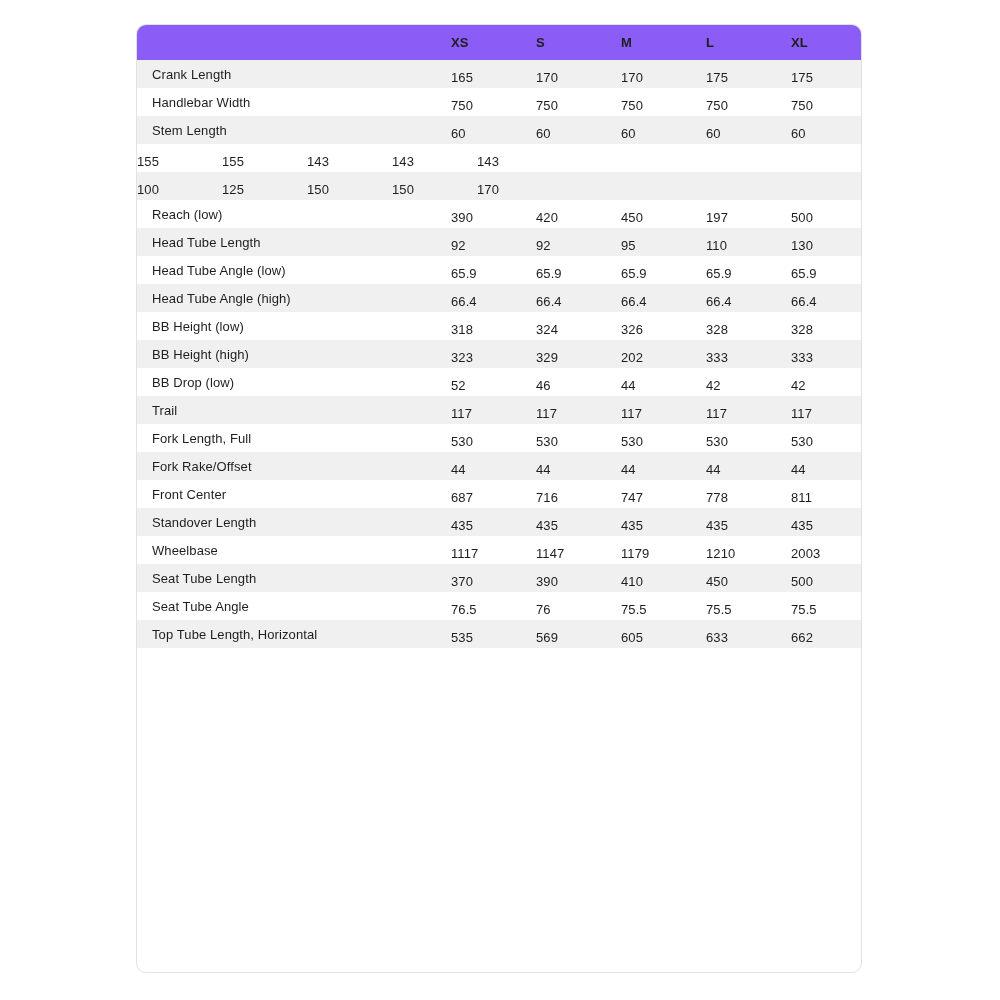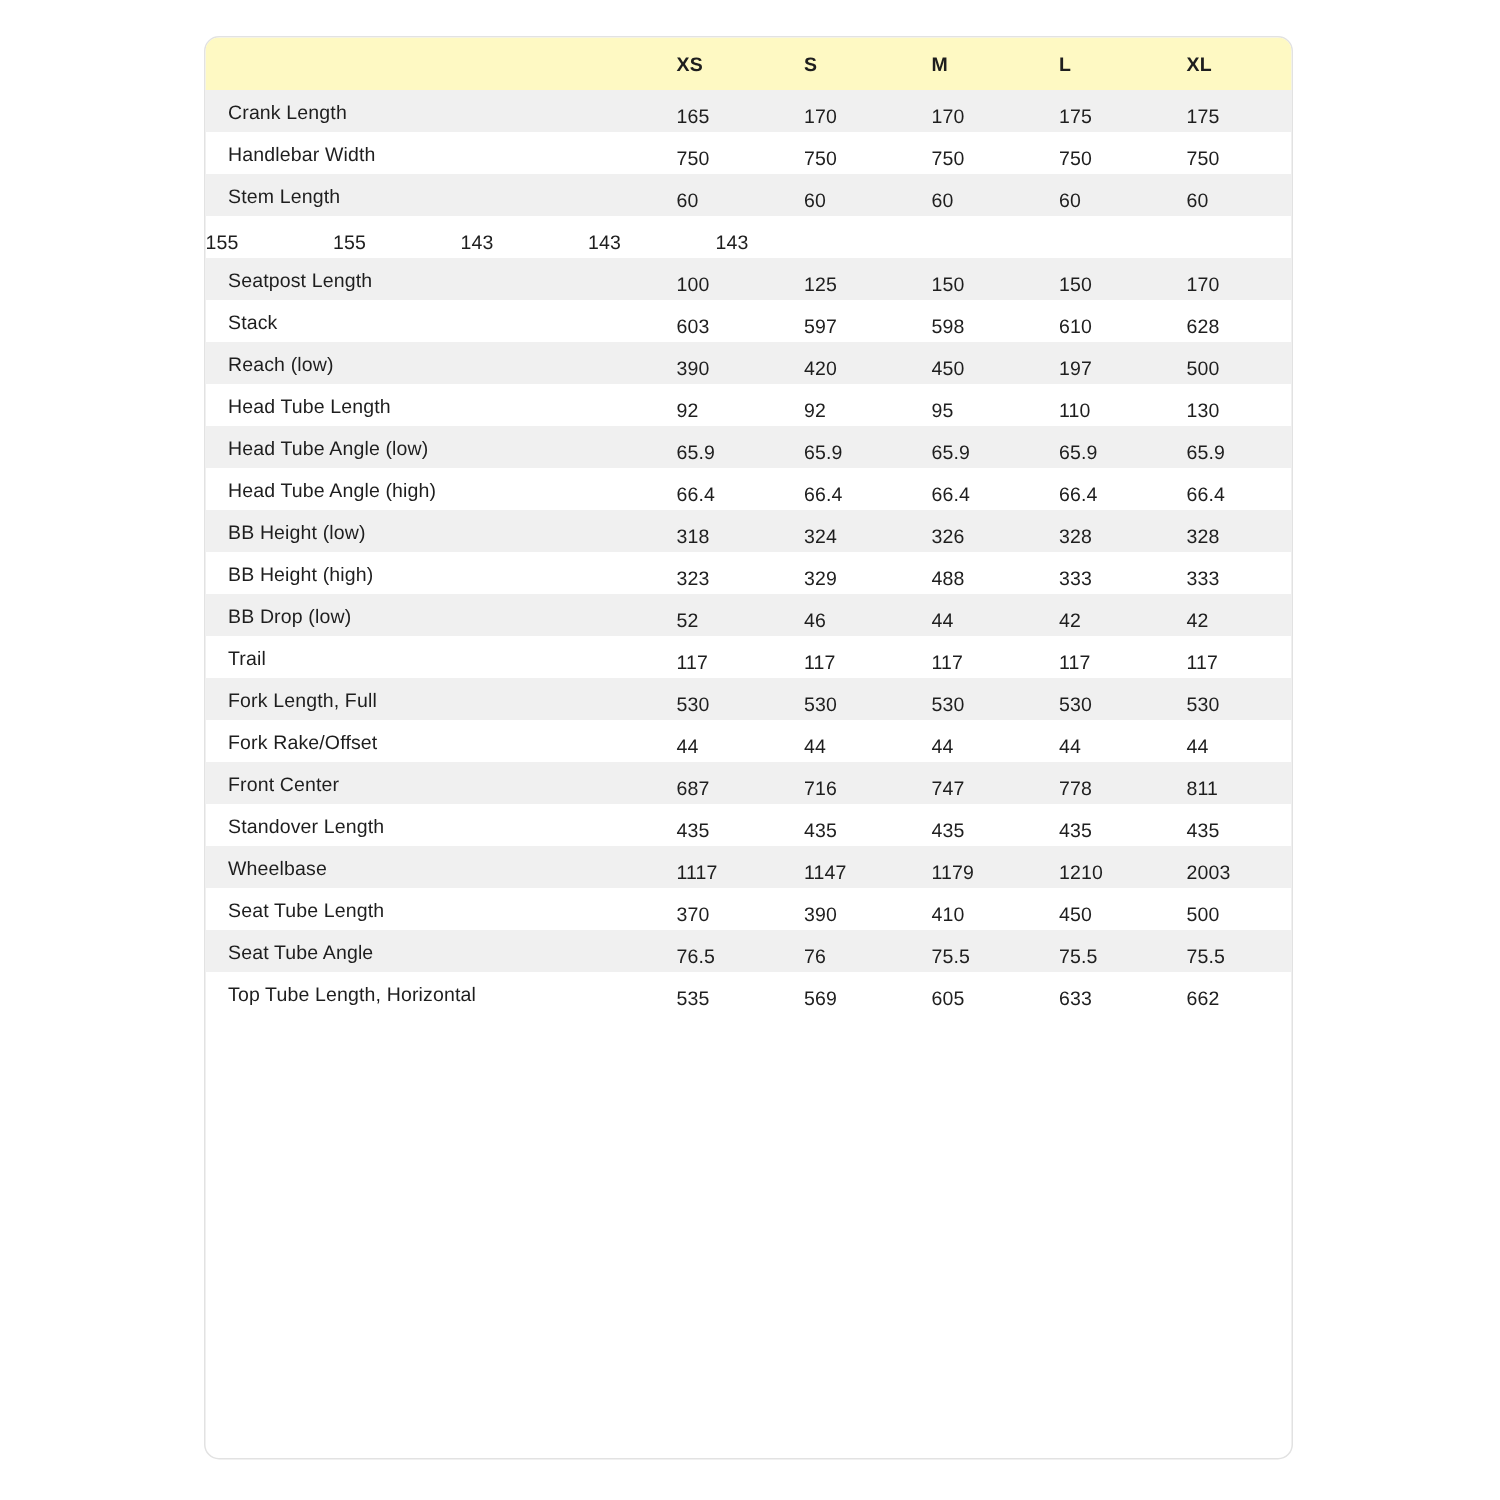--- a/index.html
+++ b/index.html
@@ -18,21 +18,21 @@
     height: 949px;
     background: #ffffff;
     border: 1px solid var(--border-color, #e2e2e2);
     border-radius: 10px;
     overflow: hidden;
   }
   .header-row {
     display: flex;
     align-items: center;
     height: 35px;
-    background: #fef9c3;
+    background: #8b5cf6;
   }
   .row {
     display: flex;
     align-items: center;
     height: 28px;
   }
   #rows-container .row:nth-child(odd) {
     background: var(--stripe-color, #f0f0f0);
   }
   .label-cell {
@@ -96,34 +96,25 @@
         <div class="value-cell">60</div>
       </div>
       <div class="row">
         <div class="value-cell">155</div>
         <div class="value-cell">155</div>
         <div class="value-cell">143</div>
         <div class="value-cell">143</div>
         <div class="value-cell">143</div>
       </div>
       <div class="row">
-        <div class="label-cell">Seatpost Length</div>
         <div class="value-cell">100</div>
         <div class="value-cell">125</div>
         <div class="value-cell">150</div>
         <div class="value-cell">150</div>
         <div class="value-cell">170</div>
-      </div>
-      <div class="row">
-        <div class="label-cell">Stack</div>
-        <div class="value-cell">603</div>
-        <div class="value-cell">597</div>
-        <div class="value-cell">598</div>
-        <div class="value-cell">610</div>
-        <div class="value-cell">628</div>
       </div>
       <div class="row">
         <div class="label-cell">Reach (low)</div>
         <div class="value-cell">390</div>
         <div class="value-cell">420</div>
         <div class="value-cell">450</div>
         <div class="value-cell">197</div>
         <div class="value-cell">500</div>
       </div>
       <div class="row">
@@ -155,21 +146,21 @@
         <div class="value-cell">318</div>
         <div class="value-cell">324</div>
         <div class="value-cell">326</div>
         <div class="value-cell">328</div>
         <div class="value-cell">328</div>
       </div>
       <div class="row">
         <div class="label-cell">BB Height (high)</div>
         <div class="value-cell">323</div>
         <div class="value-cell">329</div>
-        <div class="value-cell">488</div>
+        <div class="value-cell">202</div>
         <div class="value-cell">333</div>
         <div class="value-cell">333</div>
       </div>
       <div class="row">
         <div class="label-cell">BB Drop (low)</div>
         <div class="value-cell">52</div>
         <div class="value-cell">46</div>
         <div class="value-cell">44</div>
         <div class="value-cell">42</div>
         <div class="value-cell">42</div>

